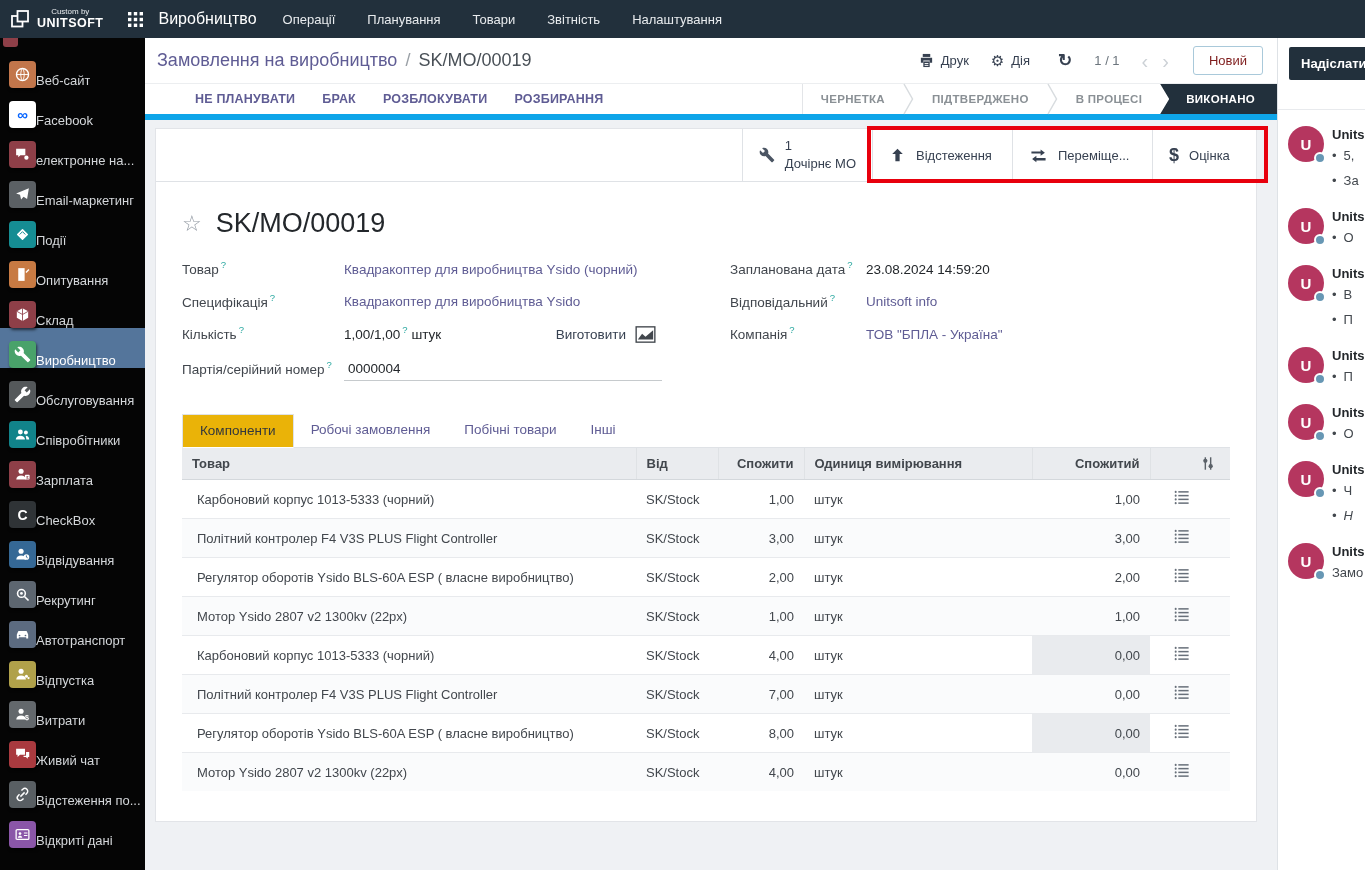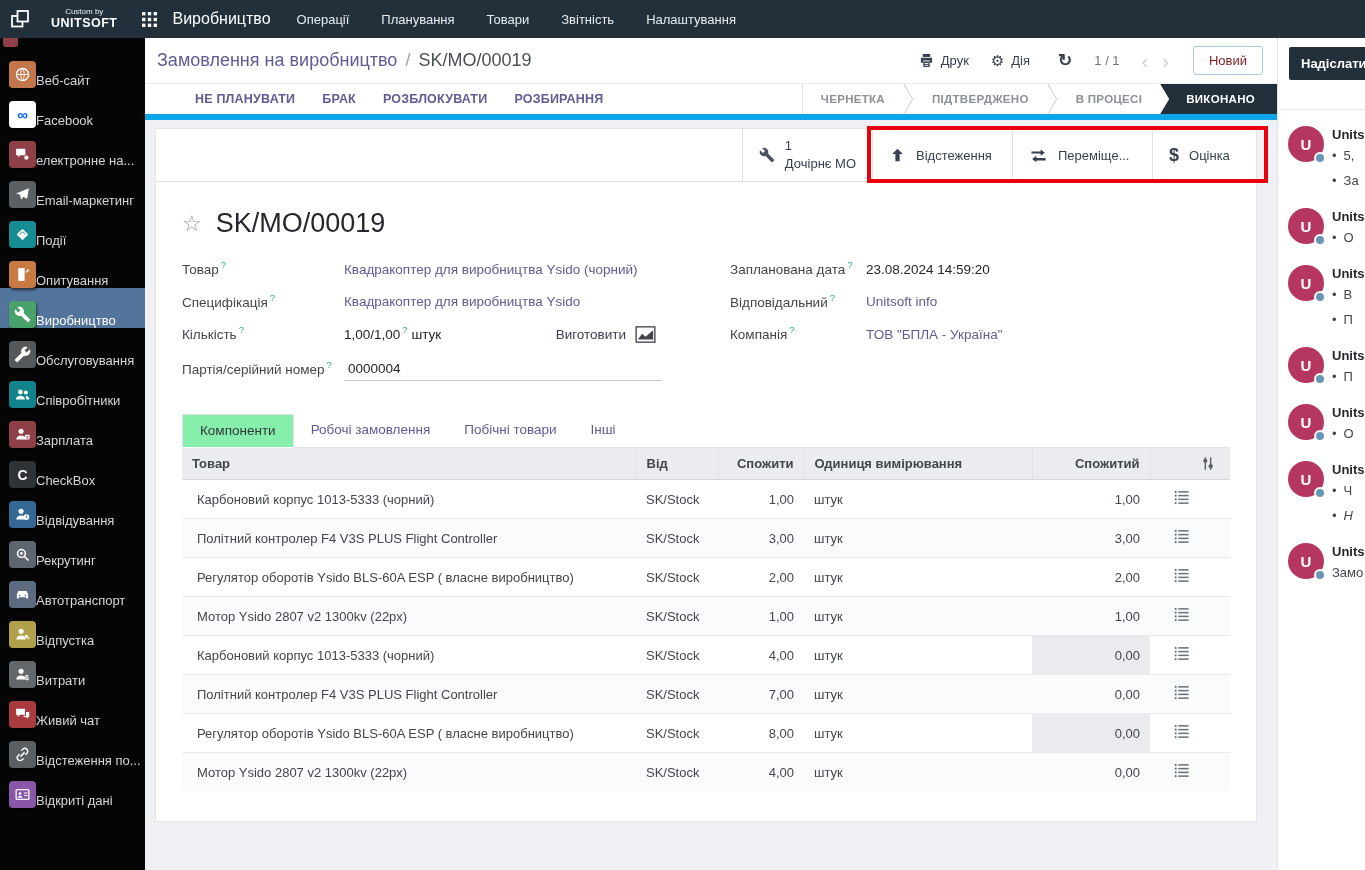--- a/index.html
+++ b/index.html
@@ -2,21 +2,21 @@
 <html><head>
 <meta charset="utf-8">
 <style>
   * { margin:0; padding:0; box-sizing:border-box; }
   body { width:1365px; height:870px; position:relative; overflow:hidden;
          font-family:"Liberation Sans", sans-serif; background:#eff1f4; font-size:13px; color:#42474d;}
 
   
   .navbar { position:absolute; top:0; left:0; right:0; height:38px; background:#22303c;
             display:flex; align-items:center; color:#fff; z-index:30;}
-  .logo { display:flex; align-items:center; gap:21px; padding:0 10px; }
+  .logo { display:flex; align-items:center; gap:7px; padding:0 10px; }
   .logo-txt { display:flex; flex-direction:column; line-height:1.05; }
   .logo-sub { font-size:8px; color:#e8ebee; align-self:center;}
   .logo-main { font-size:12.5px; font-weight:bold; letter-spacing:.5px; }
   .grid-icon { margin-left:14px; cursor:pointer; display:flex; }
   .app-name { margin-left:16px; font-size:16px; color:#fff; }
   .nav-menu { display:flex; gap:32px; margin-left:26px; }
   .nav-item { font-size:13px; color:#e8ebee; cursor:pointer; }
 
   
   .sidebar { position:absolute; top:38px; left:0; bottom:0; width:145px; background:#050505;
@@ -99,21 +99,21 @@
   .fvalue { font-size:13.5px; color:#23272b; }
   .fvalue.link { color:#5f5c94; cursor:pointer; }
   .qty-extra { margin-left:auto; display:flex; align-items:center; gap:9px; padding-right:26px; cursor:pointer;}
   .produce-lbl { font-size:13.5px; color:#374151; font-weight:500;}
   .lot-input { width:318px; border:none; border-bottom:1px solid #c6cacd; font-family:inherit;
                font-size:13.5px; color:#23272b; padding:1px 4px 4px; background:transparent;}
 
   .notebook { margin-top:14px; padding:0 26px; }
   .tabs { display:flex; border-bottom:1px solid #dfe2e6; }
   .tab { padding:8px 17px 9px; font-size:13.5px; color:#5f5c94; cursor:pointer; }
-  .tab.active { color:#33373c; background:#86efac; border:1px solid #dfe2e6; border-bottom:1px solid #fff;
+  .tab.active { color:#33373c; background:#eab308; border:1px solid #dfe2e6; border-bottom:1px solid #fff;
                 margin-bottom:-1px;padding-left:17px; }
 
   table.comp { width:100%; border-collapse:collapse; font-size:13px; }
   table.comp th { background:#eaecef; color:#42474d; font-weight:bold; text-align:left; padding:8px 10px;
                   border-bottom:1px solid #d4d8dc; border-right:1px solid #dfe2e5; }
   table.comp th:last-child { border-right:none; }
   table.comp th.num, table.comp td.num { text-align:right; }
   table.comp td { padding:10px 10px; border-top:1px solid #e8eaed; color:#42474d; }
   table.comp td.prod { padding-left:15px; }
   table.comp tr.even td { background:#fafbfc; }
@@ -206,20 +206,29 @@
       </div>
       <div class="s-item">
         <span class="app-icon" style="background: rgb(199, 122, 67);">
           <svg viewBox="0 0 24 24" fill="#fff">
             <path d="M6 3h9v18H6z"></path>
             <path d="M16.2 8.4l4.2-4.2 1.4 1.4-4.2 4.2z"></path>
           </svg>
         </span>
         <span class="s-label">Опитування</span>
       </div>
+      <div class="s-item">
+        <span class="app-icon" style="background: rgb(142, 63, 72);">
+          <svg viewBox="0 0 24 24" fill="#fff">
+            <path d="M12 3l8 4.5v9L12 21l-8-4.5v-9z"></path>
+            <path d="M12 3v18M4 7.5l8 4.5 8-4.5" stroke="#8e3f48" fill="none" stroke-width="1.2"></path>
+          </svg>
+        </span>
+        <span class="s-label">Склад</span>
+      </div>
       <div class="s-item sel">
         <span class="app-icon" style="background: rgb(73, 162, 106);">
           <svg viewBox="0 0 24 24" fill="#fff">
             <path d="M22.7 19l-9.1-9.1c.9-2.3.4-5-1.5-6.9-2-2-5-2.4-7.4-1.3L9 6 6 9 1.6 4.7C.4 7.1.9 10.1 2.9 12.1c1.9 1.9 4.6 2.4 6.9 1.5l9.1 9.1c.4.4 1 .4 1.4 0l2.3-2.3c.5-.4.5-1.1.1-1.4z"></path>
           </svg>
         </span>
         <span class="s-label">Виробництво</span>
       </div>
       <div class="s-item">
         <span class="app-icon" style="background: rgb(84, 88, 90);">

